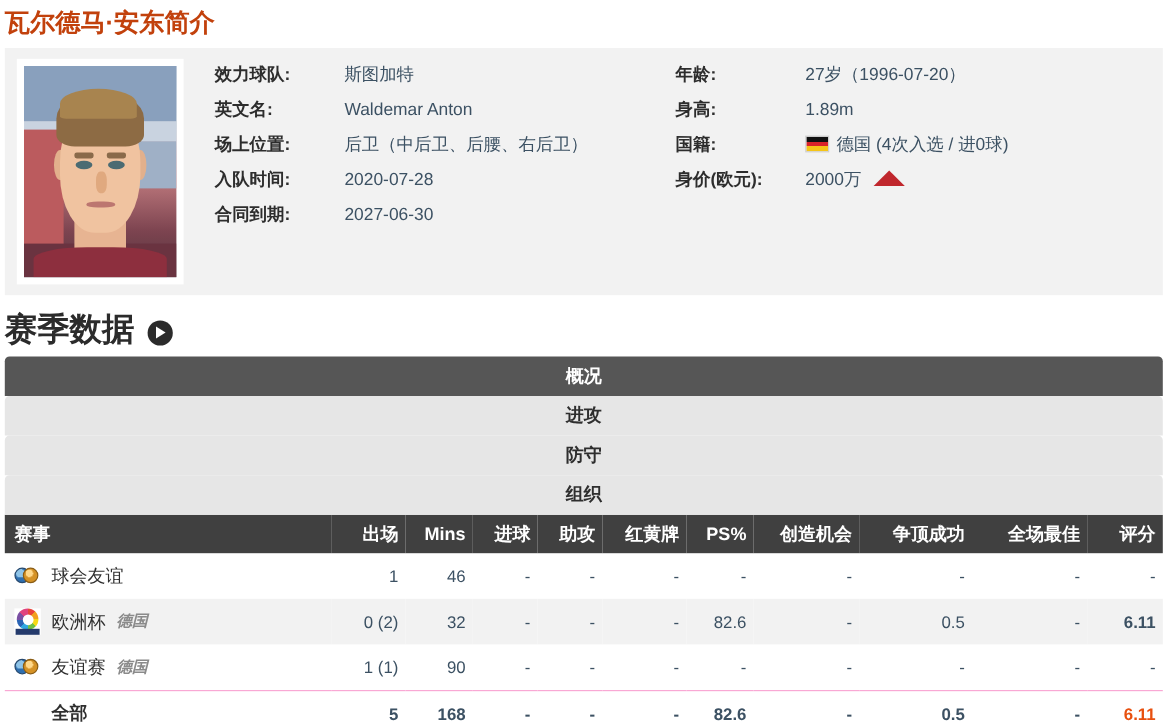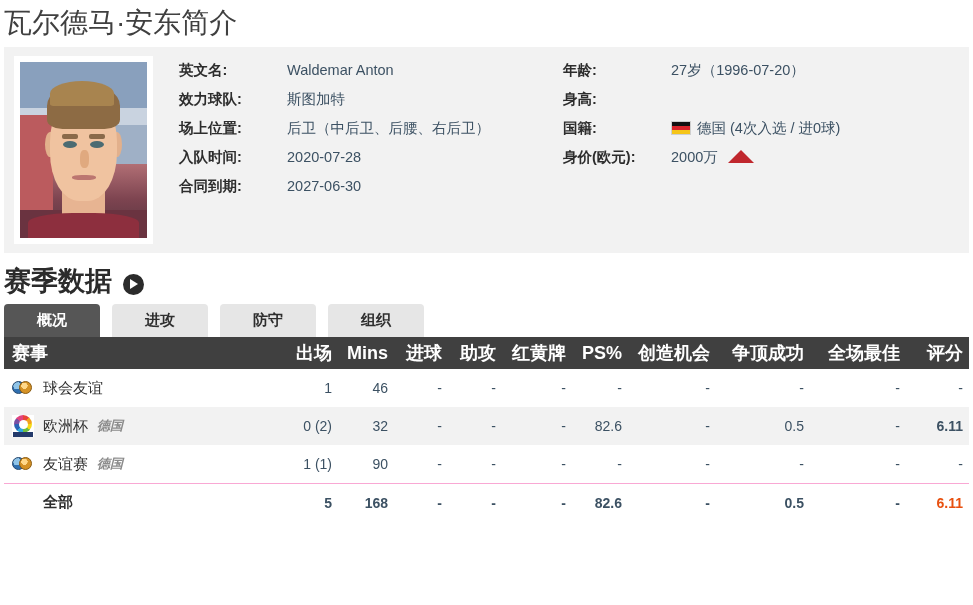--- a/index.html
+++ b/index.html
@@ -8,23 +8,23 @@
     width: 973px; height: 605px;
     background: #ffffff;
     font-family: "Liberation Sans", "DejaVu Sans", sans-serif;
     color: #333;
     overflow: hidden;
   }
   .page { position: relative; width: 973px; height: 605px; }
 
   
   .page-title {
-    font-size: 28px;
-    font-weight: normal;
-    color: #404040;
+    font-size: 21px;
+    font-weight: bold;
+    color: #c2410c;
     line-height: 1;
     padding: 9px 0 0 4px;
     letter-spacing: 0px;
   }
 
   
   .profile-panel {
     margin: 10px 4px 0 4px;
     background: #f2f2f2;
     height: 206px;
@@ -145,21 +145,22 @@
     width: 0; height: 0;
     border-top: 5px solid transparent;
     border-bottom: 5px solid transparent;
     border-left: 8px solid #ffffff;
   }
 
   
   .tabs {
     margin: 9px 4px 0 4px;
     display: flex;
-    gap: 12px;
+    gap: 0;
+    flex-direction: column;
   }
   .tab {
     height: 33px;
     min-width: 96px;
     padding: 0 18px;
     display: flex;
     align-items: center;
     justify-content: center;
     background: #e6e6e6;
     color: #2e2e2e;
@@ -173,21 +174,21 @@
   
   table.stats {
     margin: 0 4px;
     width: 965px;
     border-collapse: collapse;
     table-layout: fixed;
   }
   table.stats thead th {
     background: #404040;
     color: #ffffff;
-    font-size: 18px;
+    font-size: 15px;
     font-weight: bold;
     height: 32px;
     padding: 0 6px;
     text-align: right;
     white-space: nowrap;
   }
   table.stats thead th.col-comp { text-align: left; padding-left: 8px; }
   table.stats tbody td {
     height: 38px;
     font-size: 14px;
@@ -277,48 +278,49 @@
         <div class="eye-l"></div>
           <div class="eye-r"></div>
         <div class="nose"></div>
           <div class="mouth"></div>
       </div>
     </div>
 
     <div class="info-cols">
       <div class="info-col">
         <div class="info-row">
+          <span class="info-label">效力球队:</span>
+          <span class="info-value">斯图加特</span>
+        </div>
+        <div class="info-row">
           <span class="info-label">英文名:</span>
           <span class="info-value">Waldemar Anton</span>
         </div>
         <div class="info-row">
-          <span class="info-label">效力球队:</span>
-          <span class="info-value">斯图加特</span>
-        </div>
-        <div class="info-row">
           <span class="info-label">场上位置:</span>
           <span class="info-value wide">后卫（中后卫、后腰、右后卫）</span>
         </div>
         <div class="info-row">
           <span class="info-label">入队时间:</span>
           <span class="info-value">2020-07-28</span>
         </div>
         <div class="info-row">
           <span class="info-label">合同到期:</span>
           <span class="info-value">2027-06-30</span>
         </div>
       </div>
 
       <div class="info-col right">
         <div class="info-row">
           <span class="info-label">年龄:</span>
           <span class="info-value">27岁（1996-07-20）</span>
         </div>
         <div class="info-row">
           <span class="info-label">身高:</span>
+          <span class="info-value">1.89m</span>
         </div>
         <div class="info-row">
           <span class="info-label">国籍:</span>
           <span class="info-value">
             <span class="flag"></span><span>德国 (4次入选 / 进0球)</span>
           </span>
         </div>
         <div class="info-row">
           <span class="info-label">身价(欧元):</span>
           <span class="info-value">

